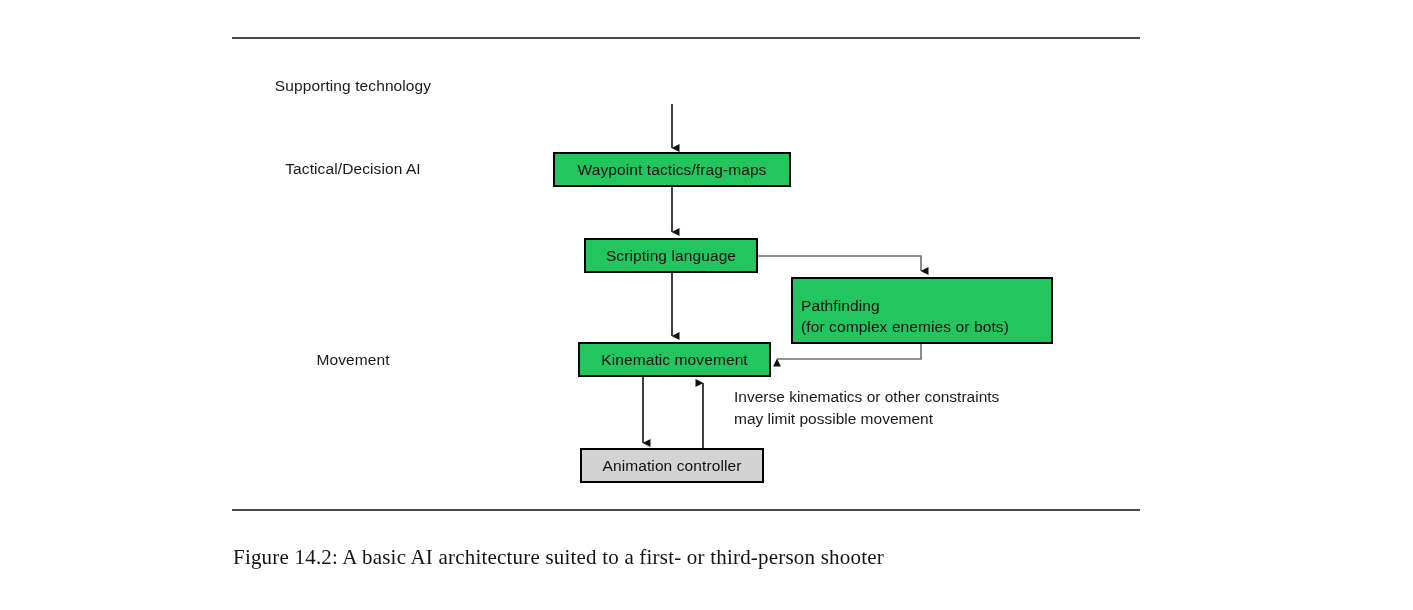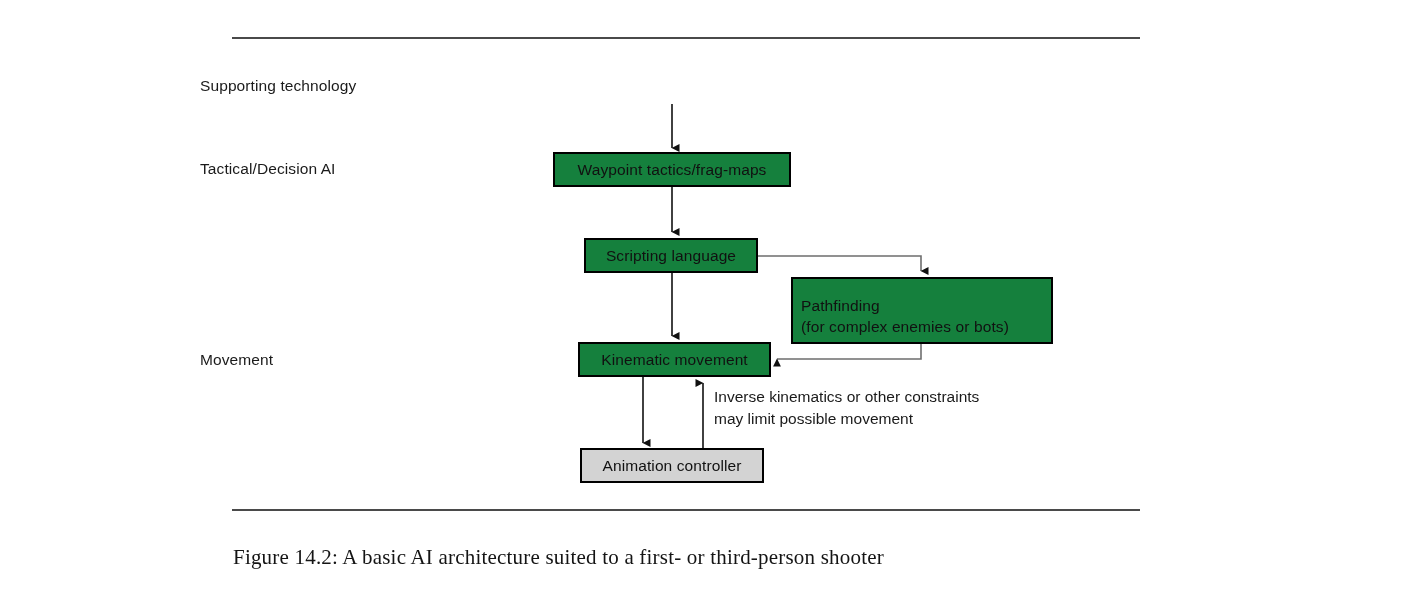--- a/index.html
+++ b/index.html
@@ -20,33 +20,33 @@
     left: 232px;
     width: 908px;
     height: 2px;
     background: #4a4a4a;
   }
   #rule-top { top: 37px; }
   #rule-bottom { top: 509px; }
 
   .tier-label {
     position: absolute;
-    text-align: left;
+    text-align: center;
     font-size: 15.5px;
     color: #1a1a1a;
     white-space: nowrap;
     line-height: 18px;
     letter-spacing: 0.1px;
   }
 
   .node {
     position: absolute;
     box-sizing: border-box;
     border: 2.5px solid #000000;
-    background: #15803d;
+    background: #22c55e;
     color: #111111;
     font-size: 15.5px;
     line-height: 21px;
     letter-spacing: 0.1px;
     display: flex;
     align-items: center;
     justify-content: center;
     white-space: nowrap;
   }
   .node.shaded { background: #d3d3d3; }
@@ -144,20 +144,20 @@
   </div>
 
   <div class="node" style="left:578px; top:342px; width:193px; height:35px;">
     <span>Kinematic movement</span>
   </div>
 
   <div class="node shaded" style="left:580px; top:448px; width:184px; height:35px;">
     <span>Animation controller</span>
   </div>
 
-  <div class="annotation" style="left:714px; top:386px;">
+  <div class="annotation" style="left:734px; top:386px;">
     <div>Inverse kinematics or other constraints</div>
     <div>may limit possible movement</div>
   </div>
 
   <div class="caption" style="left:233px; top:545px;">Figure 14.2: A basic AI architecture suited to a first- or third-person shooter</div>
 
 </div>
 
 </body></html>

